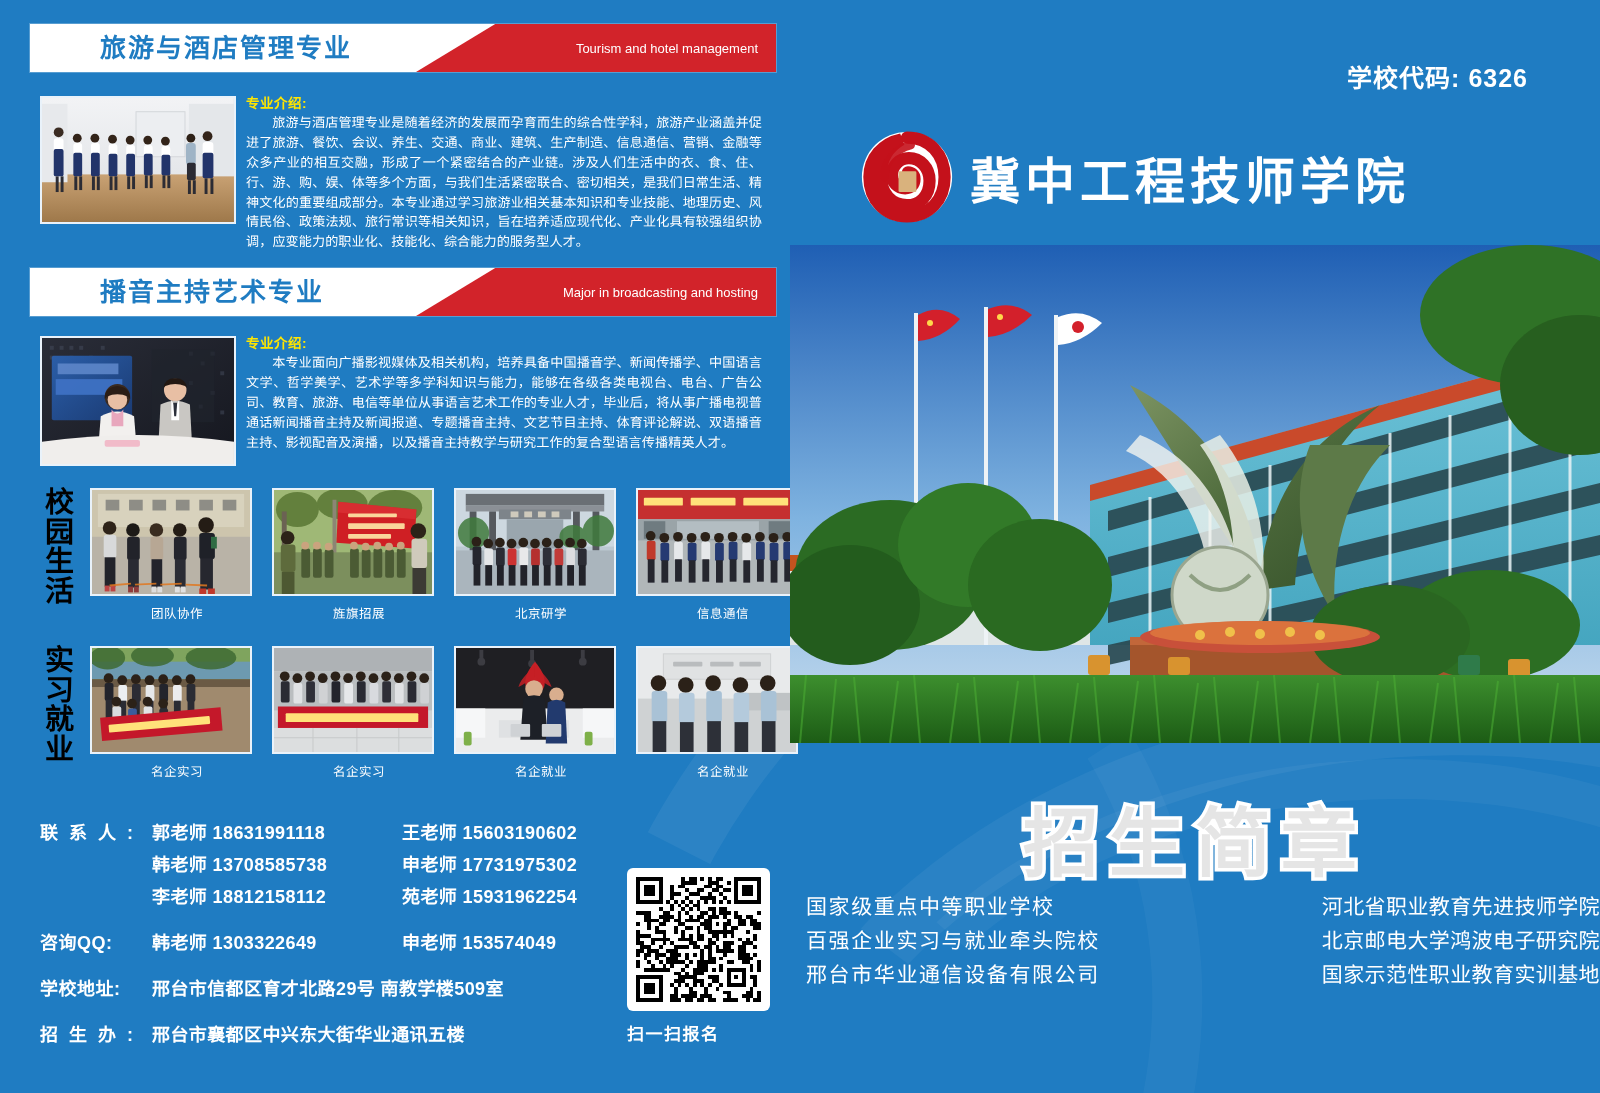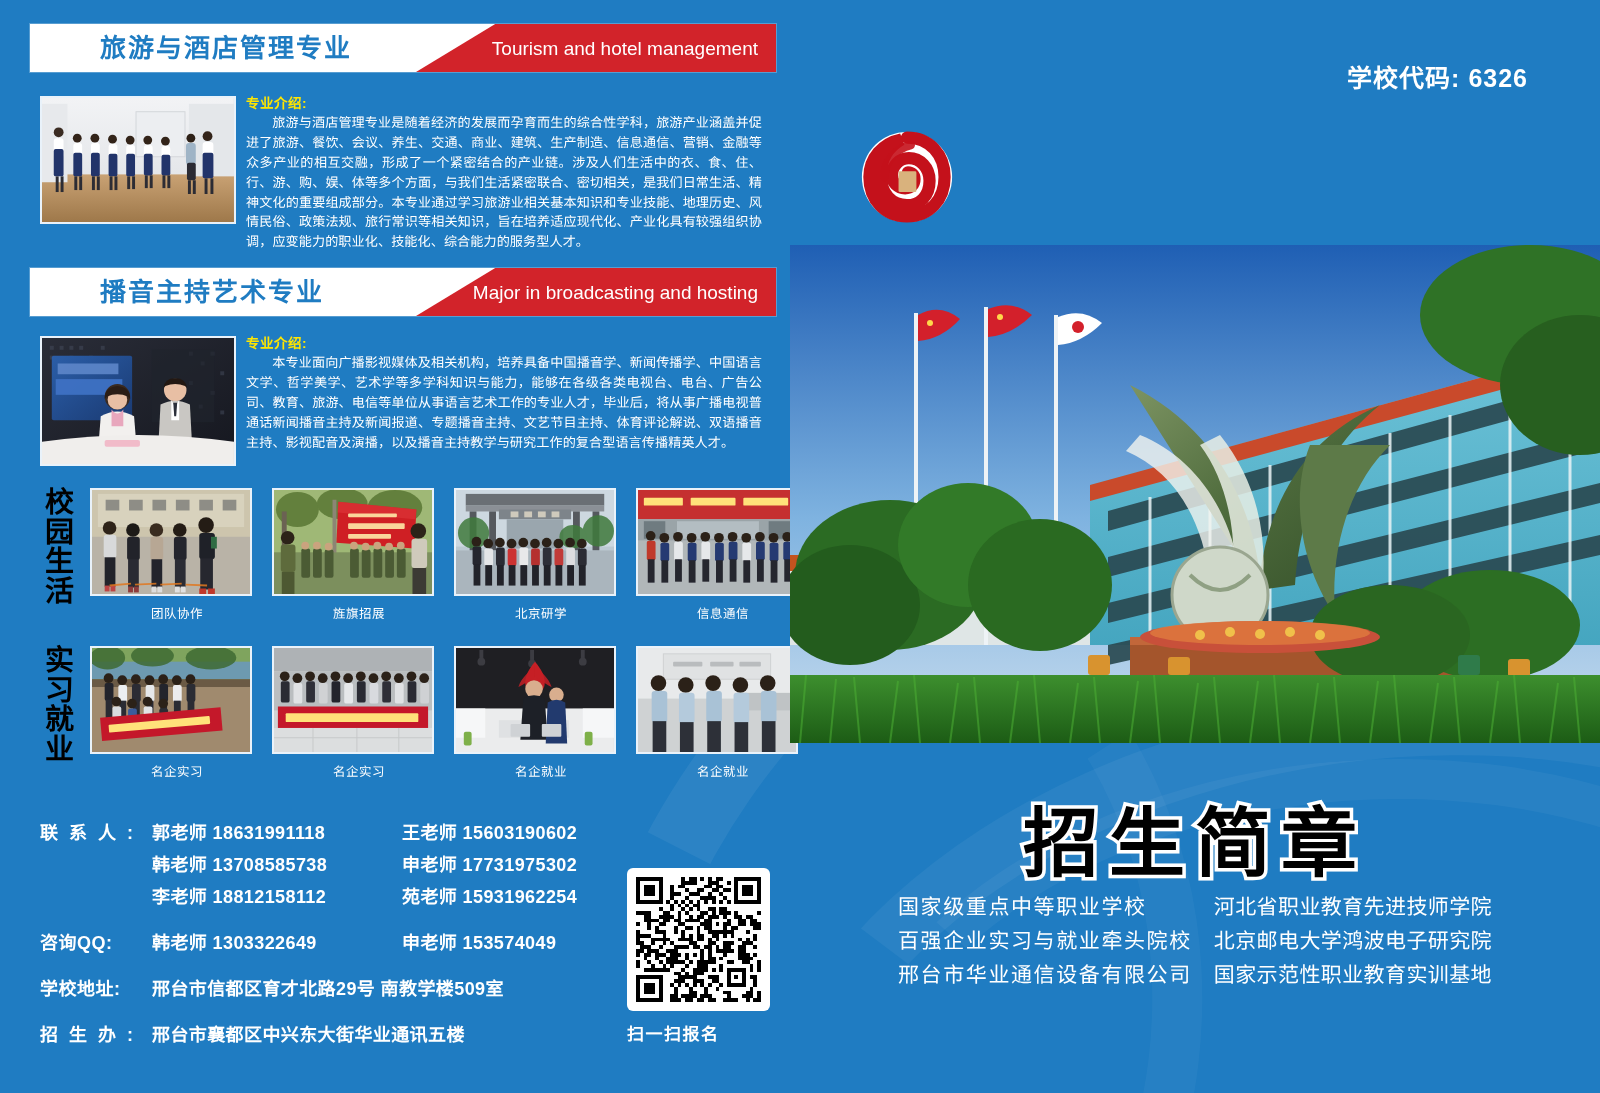--- a/index.html
+++ b/index.html
@@ -70,21 +70,21 @@
   .sec-banner .cn-title {
     position: absolute;
     left: 70px; top: 0; height: 34px; line-height: 48px;
     font-size: 26px; font-weight: bold; color: #1f7cc2;
     letter-spacing: 2px;
     white-space: nowrap;
   }
   .sec-banner .en-title {
     position: absolute;
     right: 18px; top: 0; height: 36px; line-height: 50px;
-    font-size: 19px; color: #ffffff;
+    font-size: 13px; color: #ffffff;
     white-space: nowrap;
   }
 
   
   .major-block { position: absolute; left: 30px; right: 14px; }
   .major-photo {
     position: absolute;
     left: 10px; top: 0;
     width: 196px; height: 128px;
     border: 2px solid #e9f2fa;
@@ -185,31 +185,31 @@
     position: absolute;
     left: 0px; top: 245px; width: 810px; height: 498px;
     overflow: hidden;
   }
 
   .enroll-title {
     position: absolute;
     left: 0; right: 0; top: 782px;
     text-align: center;
     font-size: 76px; font-weight: bold;
-    color: #000000;
+    color: #e5e5e5;
     letter-spacing: 10px;
     -webkit-text-stroke: 7px #ffffff;
     paint-order: stroke fill;
     white-space: nowrap;
   }
 
   .creds {
     position: absolute;
-    left: 0; right: 0; top: 890px;
-    display: flex; justify-content: center;
+    left: 16px; right: 0; top: 890px;
+    display: flex; justify-content: space-between;
   }
   .cred-col { color: #ffffff; }
   .cred-col.left-col { margin-right: 22px; letter-spacing: 1.6px; }
   .cred-col.right-col { letter-spacing: 0.4px; }
   .cred-line { font-size: 21px; line-height: 1.62; white-space: nowrap; }
 
   
   .ph { position: absolute; inset: 0; }
 </style>
 </head>
@@ -1482,20 +1482,21 @@
 
   <div class="brand-row">
     <svg class="brand-logo" viewBox="0 0 100 100" aria-hidden="true">
       <circle cx="50" cy="50" r="48" fill="#ffffff"></circle>
       <path d="M50 8 C74 8 90 26 90 50 C90 74 74 92 50 92 C26 92 10 74 10 50 C10 30 24 14 44 10
                C30 18 22 32 22 48 C22 68 34 80 50 80 C64 80 74 70 74 54 C74 40 64 30 52 30
                C42 30 34 38 34 48 C34 56 40 62 48 62 C54 62 58 58 58 52 C58 48 55 45 51 45" fill="none" stroke="#c4111b" stroke-width="13" stroke-linecap="round"></path>
       <path d="M54 16 C38 20 26 33 26 50" fill="none" stroke="#c4111b" stroke-width="9" stroke-linecap="round" opacity="0.9"></path>
       <rect x="41" y="44" width="19" height="22" rx="1.5" fill="#d9b27d"></rect>
     </svg>
+    <div class="brand-name">冀中工程技师学院</div>
   </div>
 
   <div class="campus-photo">
     <svg class="ph" viewBox="0 0 810 498" preserveAspectRatio="none" aria-hidden="true">
       <defs>
         <linearGradient id="sky" x1="0" y1="0" x2="0" y2="1">
           <stop offset="0" stop-color="#1f5fb4"></stop>
           <stop offset="0.55" stop-color="#7fb3e0"></stop>
           <stop offset="1" stop-color="#c8dcee"></stop>
         </linearGradient>

